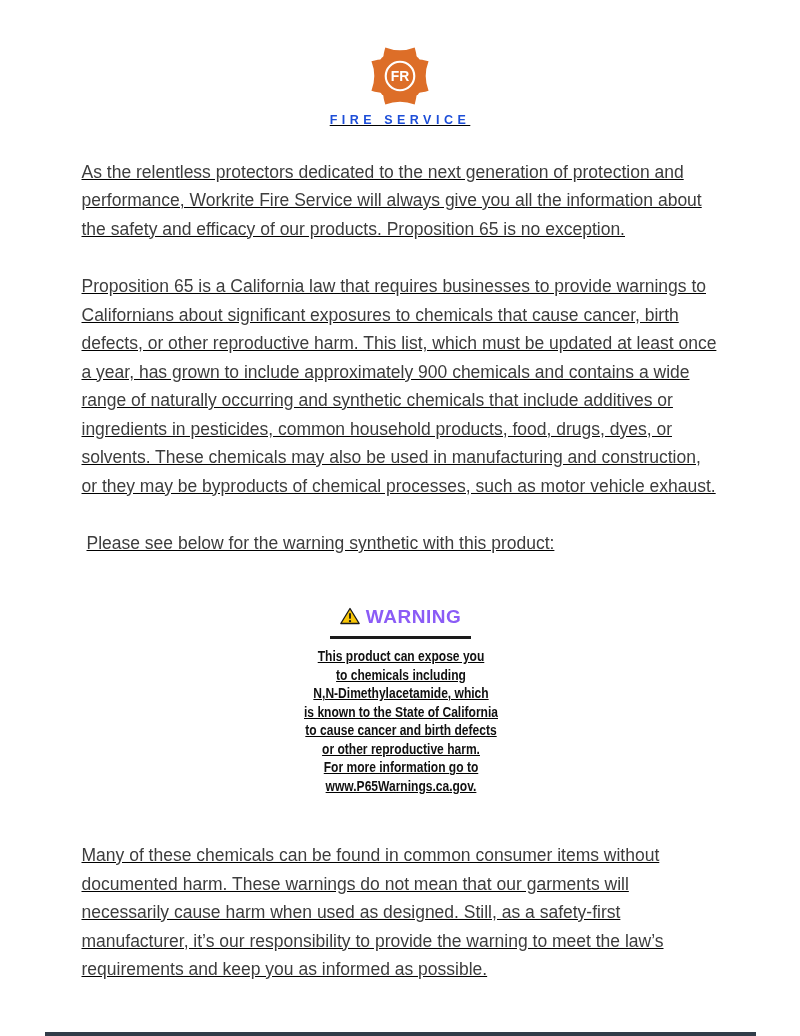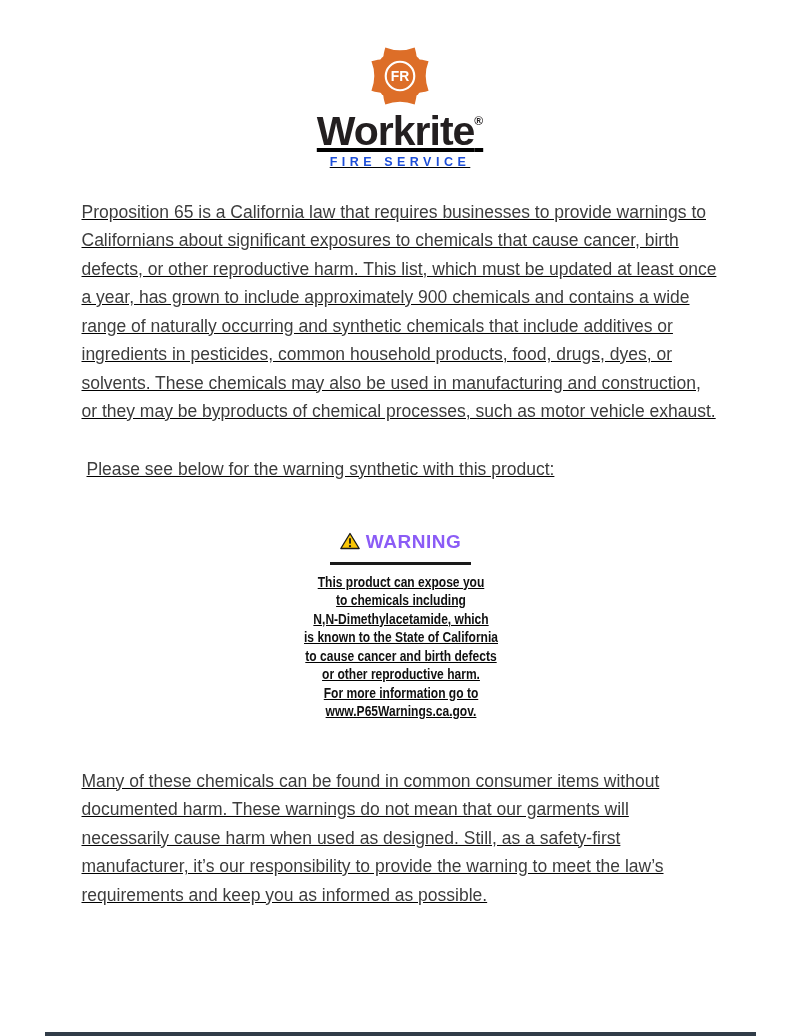--- a/index.html
+++ b/index.html
@@ -108,25 +108,25 @@
         <circle cx="16" cy="16" r="9"></circle>
         <path d="M0,6 C-17,-2 -25,-12 -18,-35 Q0,-28 18,-35 C25,-12 17,-2 0,6 Z"></path>
         <path transform="rotate(90)" d="M0,6 C-17,-2 -25,-12 -18,-35 Q0,-28 18,-35 C25,-12 17,-2 0,6 Z"></path>
         <path transform="rotate(180)" d="M0,6 C-17,-2 -25,-12 -18,-35 Q0,-28 18,-35 C25,-12 17,-2 0,6 Z"></path>
         <path transform="rotate(270)" d="M0,6 C-17,-2 -25,-12 -18,-35 Q0,-28 18,-35 C25,-12 17,-2 0,6 Z"></path>
         <circle cx="0" cy="0" r="17.5"></circle>
       </g>
       <circle cx="0" cy="0" r="17.5" fill="none" stroke="#ffffff" stroke-width="2.6"></circle>
       <text x="0" y="6" text-anchor="middle" font-family="Liberation Sans, sans-serif" font-size="17" font-weight="bold" fill="#ffffff">FR</text>
     </svg>
-    <div class="brand-name"><span>Workrite</span><span class="reg">®</span></div>
     <div class="brand-tagline">FIRE SERVICE</div>
   </div>
 
   <div class="content">
+    <p class="p-intro">As the relentless protectors dedicated to the next generation of protection and performance, Workrite Fire Service will always give you all the information about the safety and efficacy of our products. Proposition 65 is no exception.</p>
     <p class="p-law">Proposition 65 is a California law that requires businesses to provide warnings to Californians about significant exposures to chemicals that cause cancer, birth defects, or other reproductive harm. This list, which must be updated at least once a year, has grown to include approximately 900 chemicals and contains a wide range of naturally occurring and synthetic chemicals that include additives or ingredients in pesticides, common household products, food, drugs, dyes, or solvents. These chemicals may also be used in manufacturing and construction, or they may be byproducts of chemical processes, such as motor vehicle exhaust.</p>
     <p class="p-see">Please see below for the warning synthetic with this product:</p>
 
     <div class="warning-label">
       <div class="warning-head">
         <svg class="warning-tri-svg" viewBox="0 0 24 21">
           <polygon points="12,1.5 23,19.5 1,19.5" stroke="#1a1a1a" stroke-width="1.6" stroke-linejoin="round" style="fill: rgb(249, 198, 6);"></polygon>
           <rect x="10.9" y="7" width="2.2" height="7" rx="1" fill="#1a1a1a"></rect>
           <circle cx="12" cy="16.6" r="1.4" fill="#1a1a1a"></circle>
         </svg><span class="warning-title">WARNING</span>

